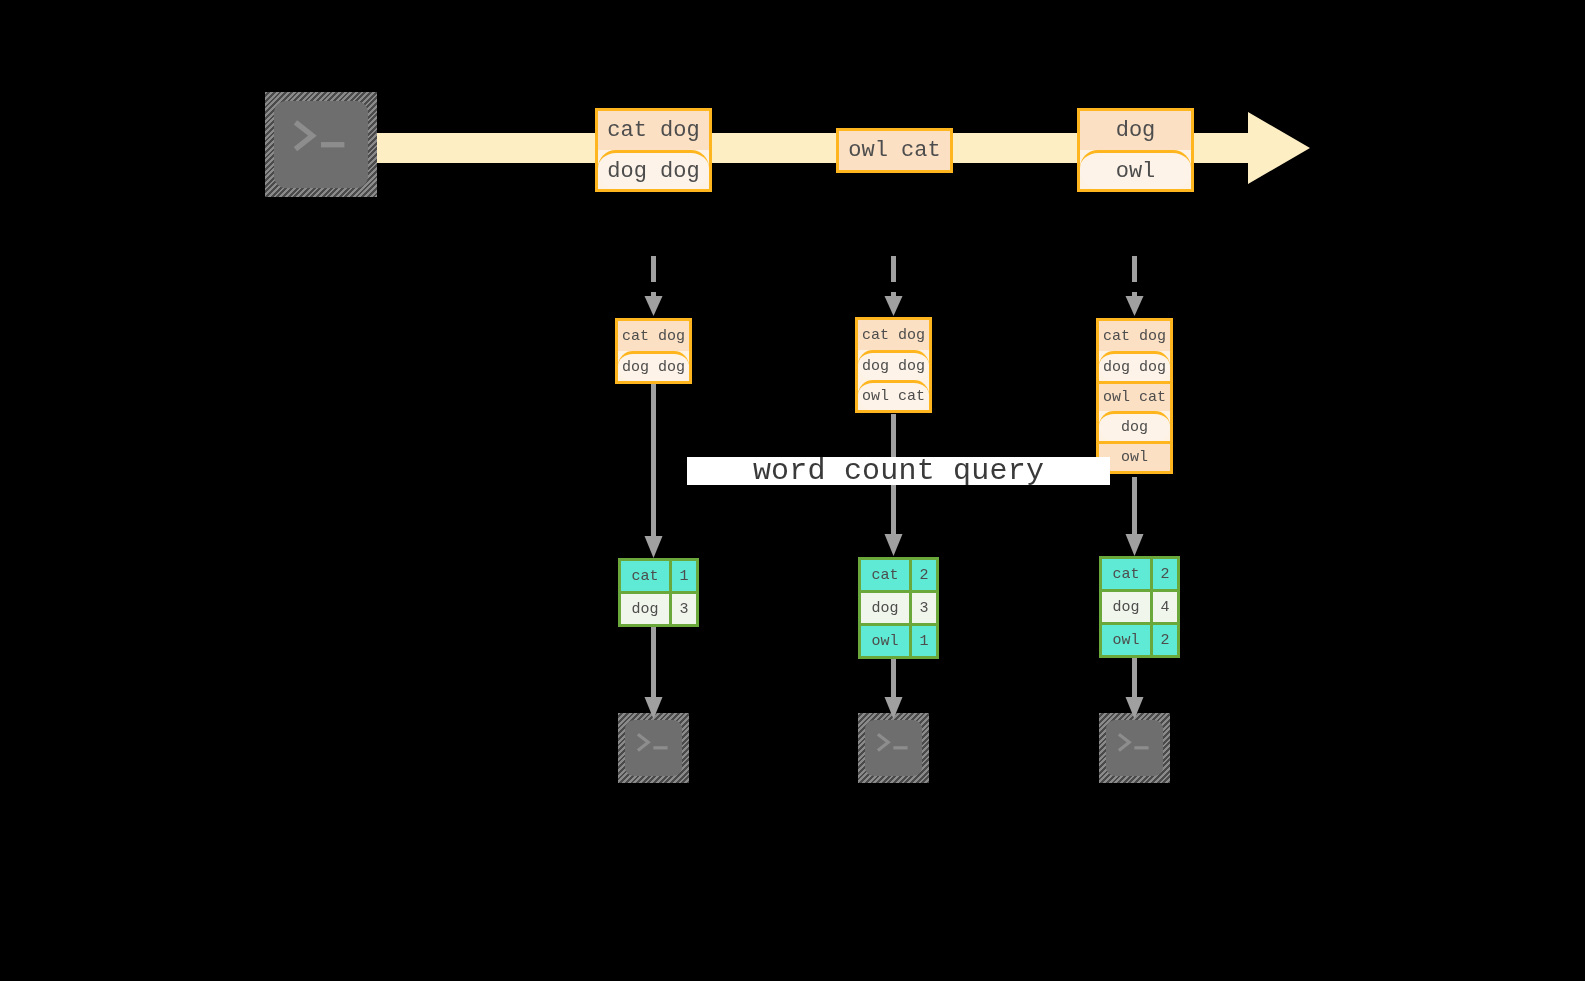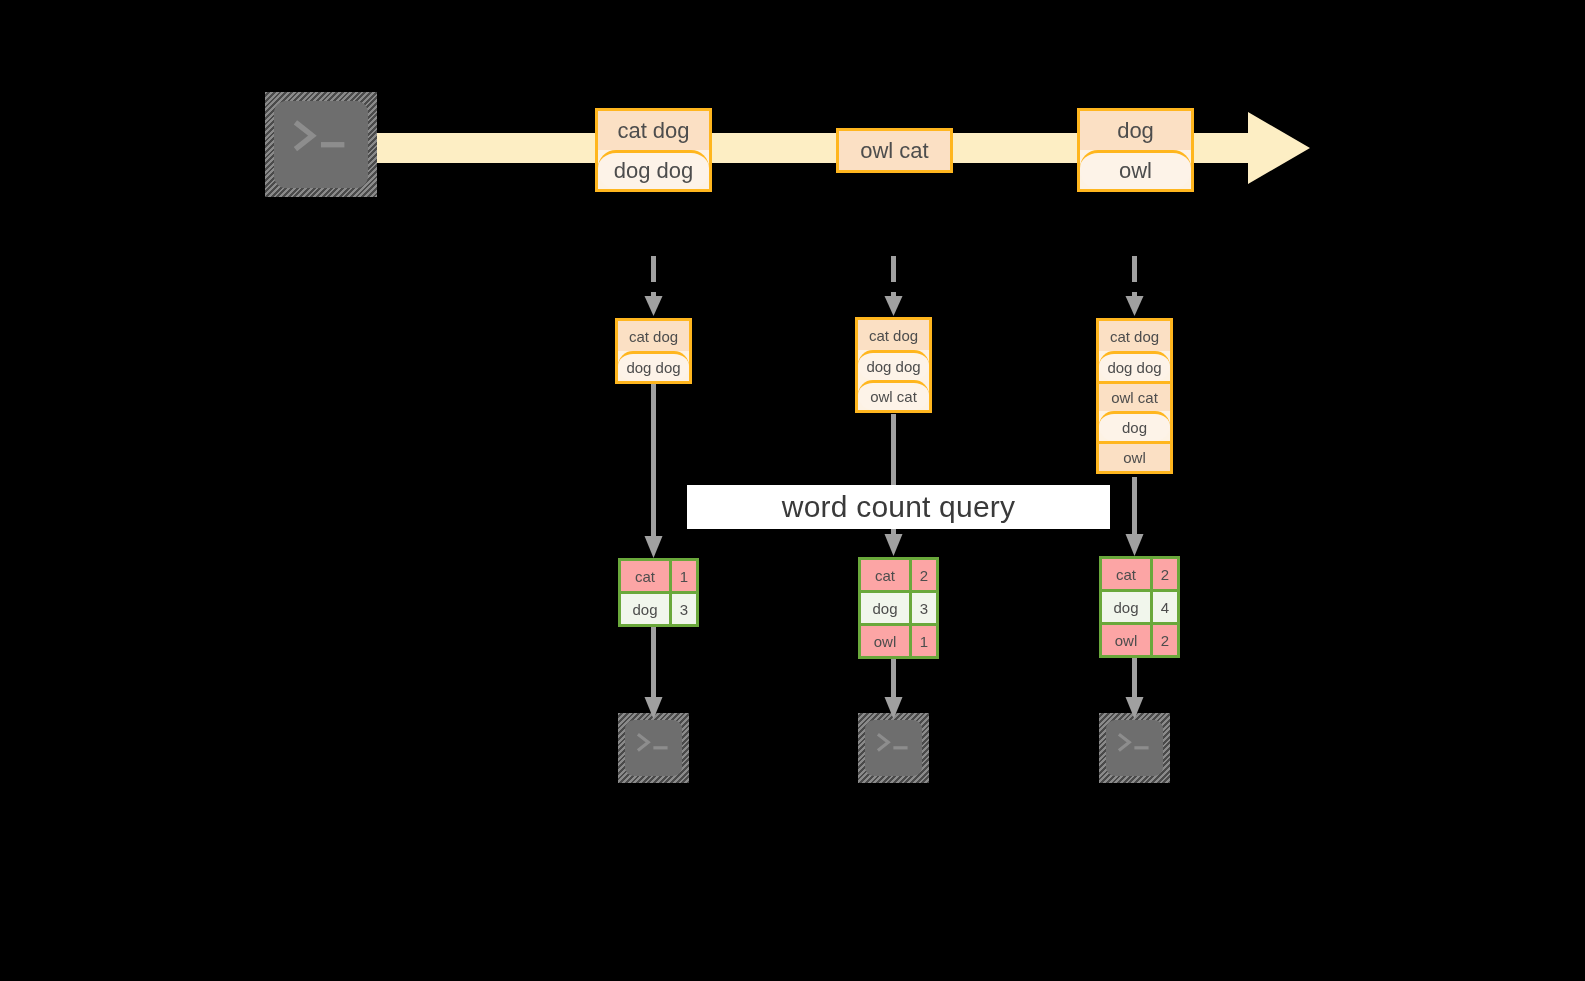--- a/index.html
+++ b/index.html
@@ -6,21 +6,21 @@
   html, body {
     margin: 0;
     padding: 0;
     background: #000000;
   }
   #canvas {
     position: relative;
     width: 1585px;
     height: 981px;
     background: #000000;
-    font-family: Liberation Sans, sans-serif;
+    font-family: Liberation Mono, monospace;
     overflow: hidden;
   }
 
   
   .term {
     position: absolute;
     box-sizing: border-box;
     background-image:
       repeating-linear-gradient(
         135deg,
@@ -98,21 +98,21 @@
     justify-content: center;
     font-size: 15px;
     color: #4d4d4d;
     white-space: nowrap;
   }
   .res-cell.word { width: 48px; }
   .res-cell.count {
     width: 27px;
     border-left: 3px solid #6aa83b;
   }
-  .res-row.shade-a .res-cell { background: #fca5a5; }
+  .res-row.shade-a .res-cell { background: #5eead4; }
   .res-row.shade-b .res-cell { background: #f1f6ec; }
 
   
   .conn {
     position: absolute;
     pointer-events: none;
     z-index: 2;
   }
   .conn svg { display: block; }
 
@@ -317,17 +317,17 @@
     <div class="term-inner">
       <div class="term-glyph">
         <svg viewBox="0 0 60 32">
           <path d="M8 4 L22 15 L8 26" fill="none" stroke="#8d8d8d" stroke-width="5" stroke-linecap="square" stroke-linejoin="miter"></path>
           <rect x="30" y="21" width="22" height="5" fill="#8d8d8d"></rect>
         </svg>
       </div>
     </div>
   </div>
 
-  <div class="query-band" style="left:687px; top:457px; width:423px; height:44px;margin-top:28px;">
+  <div class="query-band" style="left:687px; top:457px; width:423px; height:28px;">
     <span class="query-label">word count query</span>
   </div>
 
 </div>
 
 </body></html>

